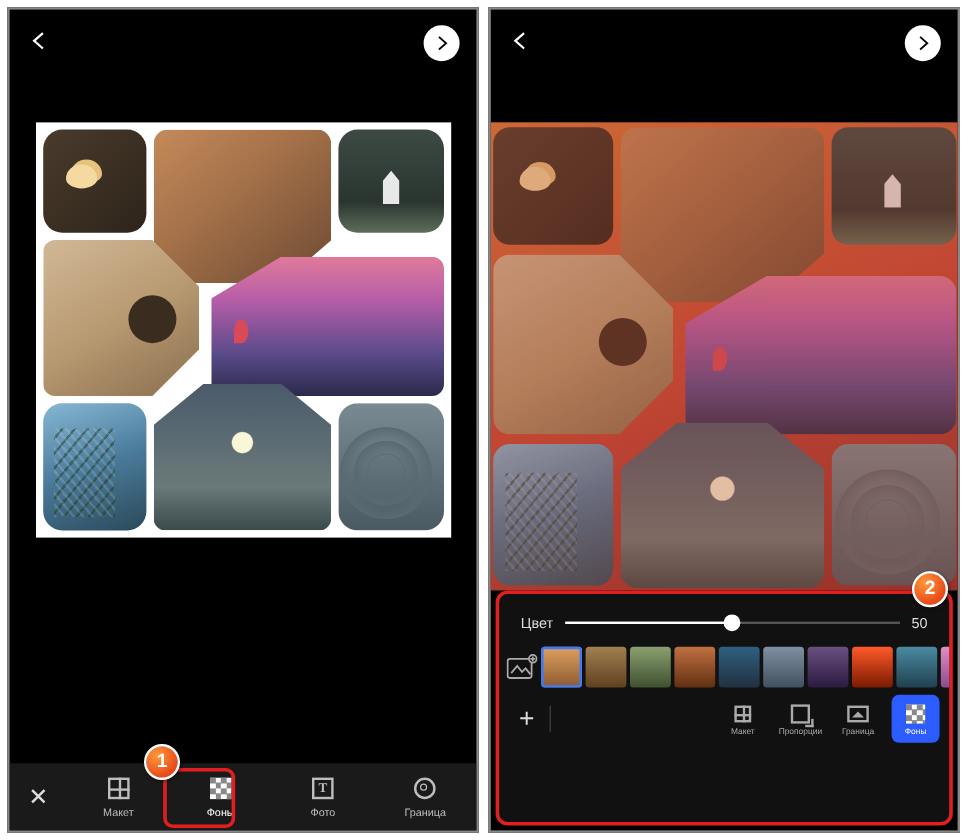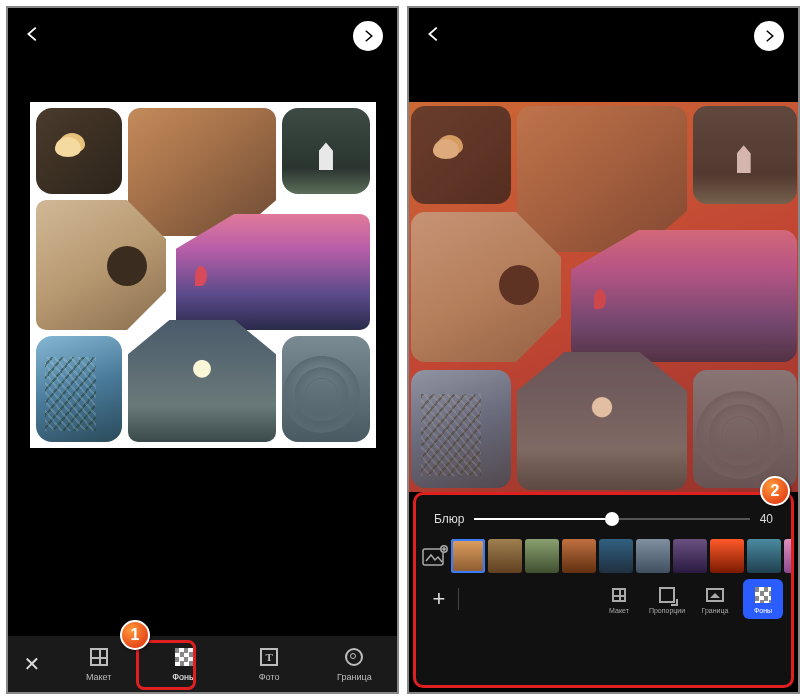--- a/index.html
+++ b/index.html
@@ -274,27 +274,27 @@
       <div class="tile t3"></div>
       <div class="tile t4"></div>
       <div class="tile t5"></div>
       <div class="tile t6"></div>
       <div class="tile t7"></div>
       <div class="tile t8"></div>
     </div>
 
     <div class="panel-right">
       <div class="slider-row">
-        <span>Блюр</span>
+        <span>Цвет</span>
         <div class="slider">
           <div class="track"></div>
           <div class="fill" id="slider-fill" style="width: 50%;"></div>
           <div class="thumb" id="slider-thumb" style="left: 50%;"></div>
         </div>
-        <span>40</span>
+        <span>50</span>
       </div>
 
       <div class="thumbs-row">
         <div class="addimg">
           <svg width="26" height="22" viewBox="0 0 26 22" fill="none" stroke="#aaa" stroke-width="1.5">
             <rect x="1" y="4" width="20" height="16" rx="2"></rect>
             <path d="M4 16 L9 10 L13 15 L16 12 L20 17"></path>
             <circle cx="22" cy="4" r="3.2" fill="#111"></circle>
               <path d="M22 2v4M20 4h4"></path>
           </svg>

